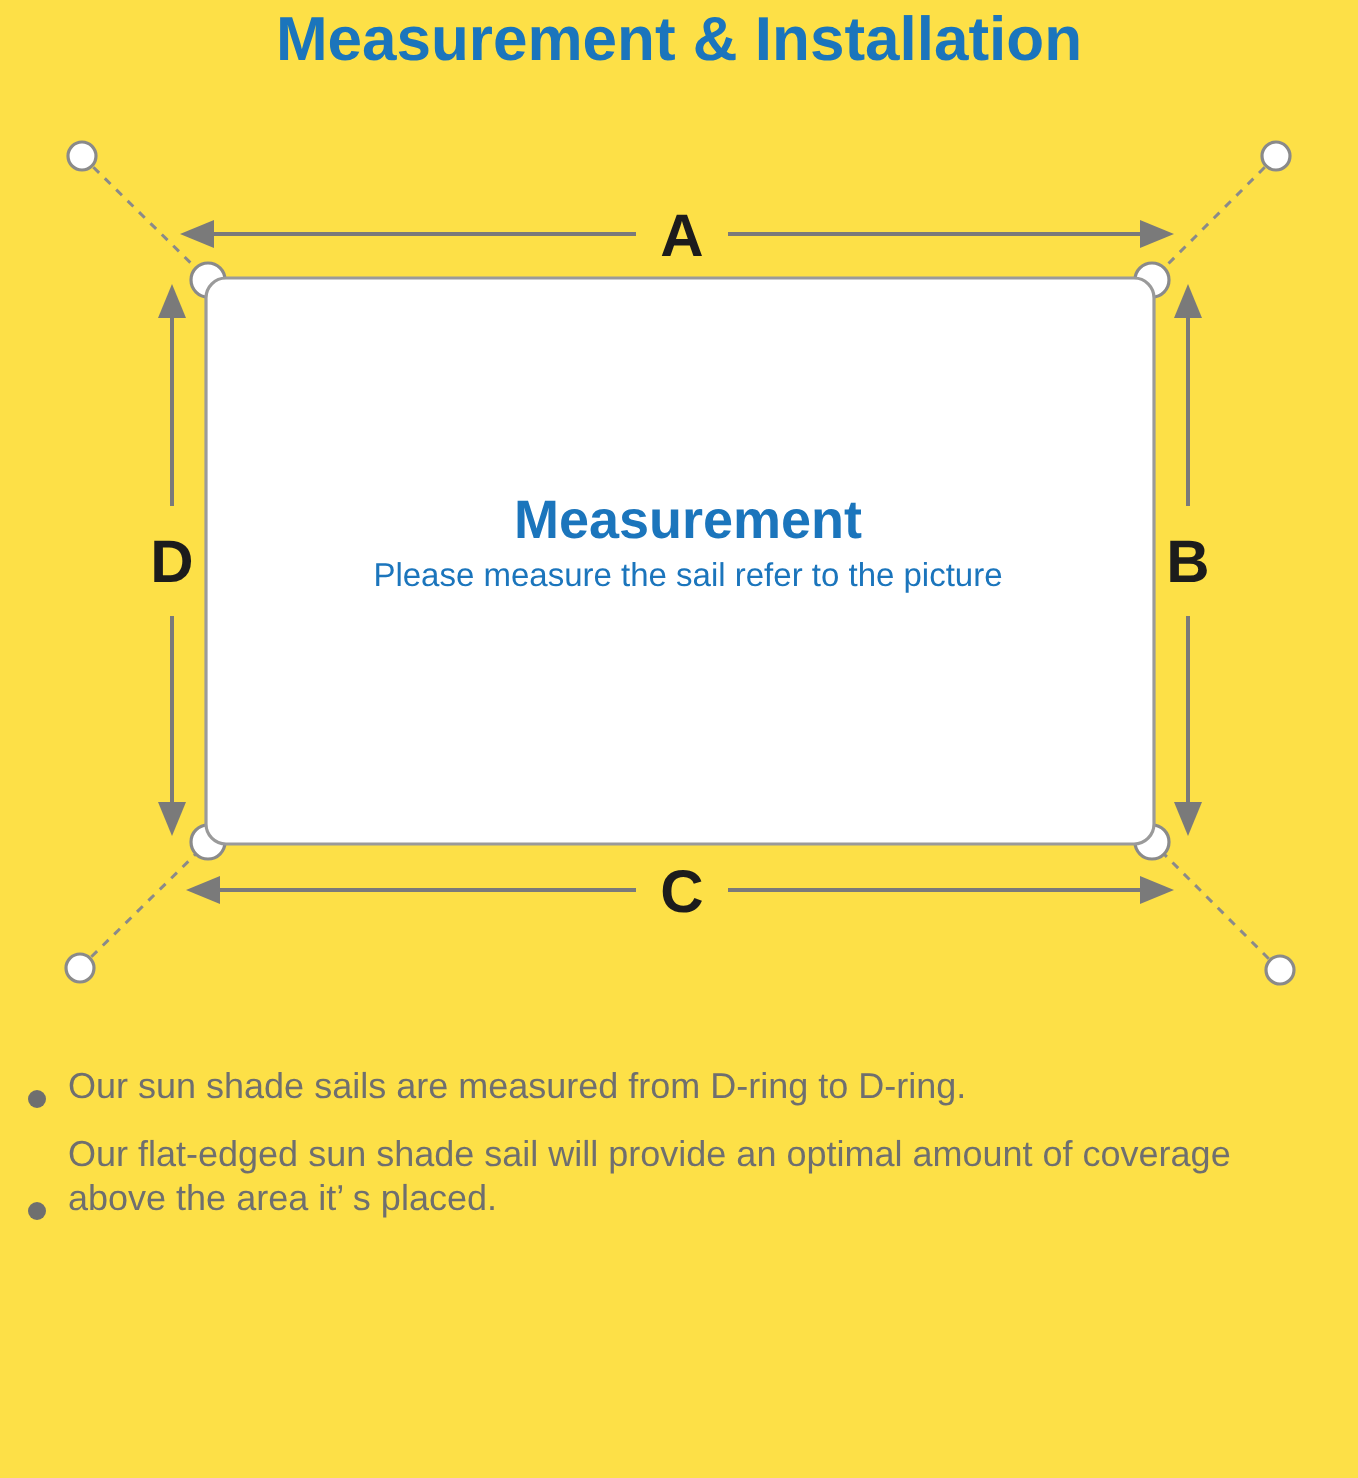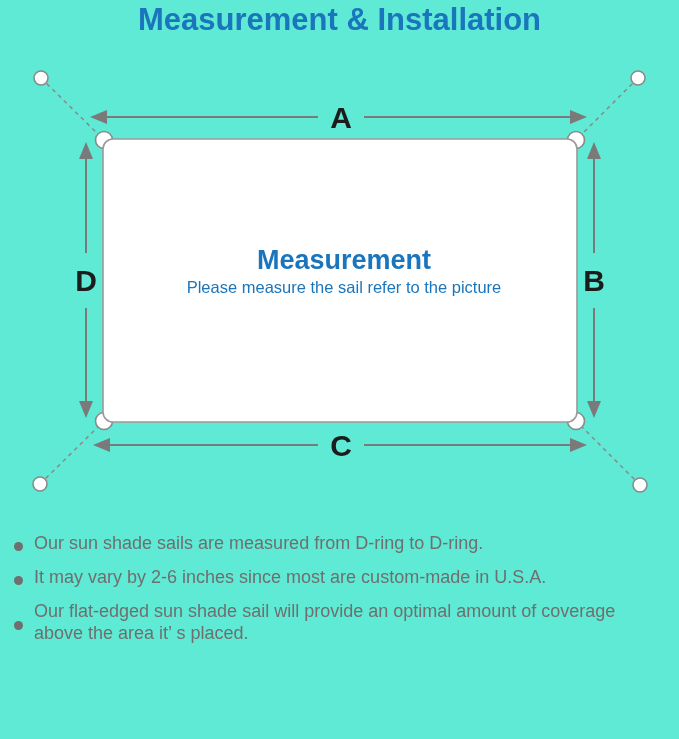--- a/index.html
+++ b/index.html
@@ -6,21 +6,21 @@
     --accent:#1b75bc;
     --line:#8a8a8a;
     --arrow:#7a7a7a;
     --letter:#1c1c1c;
     --body-text:#6f6f6f;
   }
   html,body{margin:0;padding:0;background:#ffffff;}
   .page{
     position:relative;
     width:679px;height:739px;
-    background:#5eead4;
+    background:#fde047;
     font-family:"Liberation Sans", sans-serif;
     overflow:hidden;
   }
   .title{
     position:absolute;top:2px;left:0;width:100%;
     text-align:center;
     font-size:31px;font-weight:700;
     color:var(--accent);
     letter-spacing:0px;
   }
@@ -51,21 +51,21 @@
     font-family:"Liberation Sans", sans-serif;
     font-size:16.5px;font-weight:400;
     text-anchor:middle;
   }
   .bullets{
     position:absolute;top:532px;left:13px;width:652px;
     color:var(--body-text);
     font-size:18px;line-height:22px;
   }
   .bullet-item{
-    display:flex;align-items:center;
+    display:flex;align-items:flex-end;
     margin-bottom:12px;
   }
   .bullet-dot{
     flex:0 0 auto;
     width:9px;height:9px;border-radius:50%;
     background:var(--body-text);
     margin:7px 11px 0 1px;
   }
   .bullet-text{flex:1 1 auto;}
 </style>
@@ -139,21 +139,17 @@
     </g>
   </svg>
 
   <div class="bullets">
     <div class="bullet-item">
       <span class="bullet-dot"></span>
       <span class="bullet-text">Our sun shade sails are measured from D-ring to D-ring.</span>
     </div>
     <div class="bullet-item">
       <span class="bullet-dot"></span>
-      <span class="bullet-text">It may vary by 2-6 inches since most are custom-made in U.S.A.</span>
-    </div>
-    <div class="bullet-item">
-      <span class="bullet-dot"></span>
       <span class="bullet-text">Our flat-edged sun shade sail will provide an optimal amount of coverage above the area it’ s placed.</span>
     </div>
   </div>
 
 </div>
 
 </body></html>

